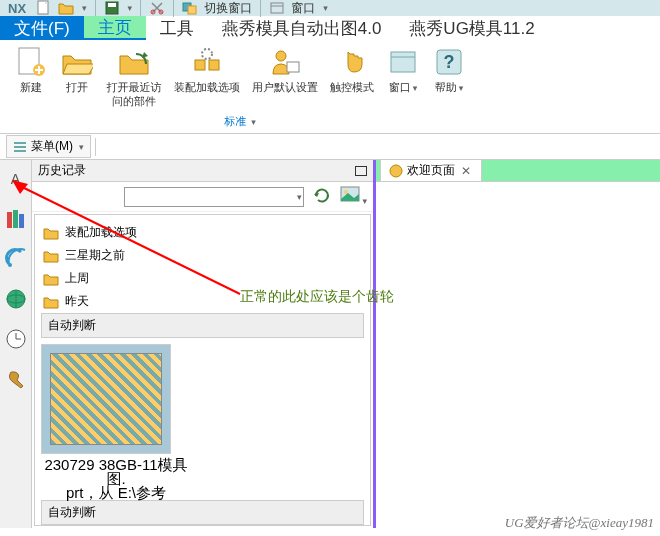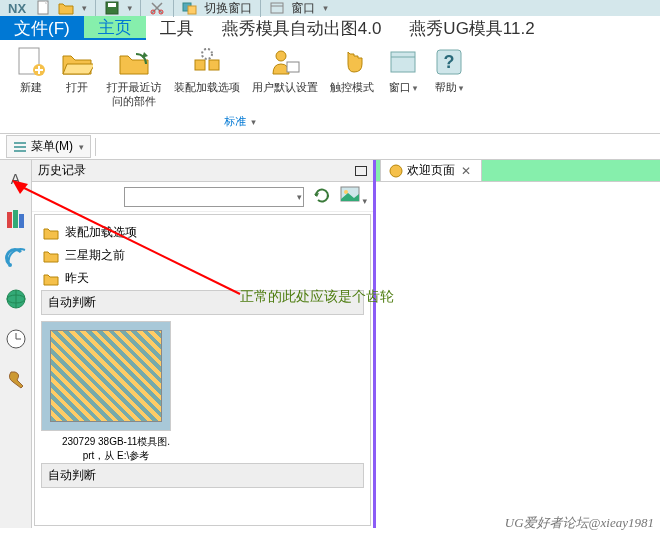--- a/index.html
+++ b/index.html
@@ -32,21 +32,21 @@
 .hp-title { font-size: 12px; }
 .hp-max { width: 12px; height: 10px; border: 1px solid #333; cursor: pointer; }
 .hp-tools { height: 30px; display: flex; align-items: center; padding: 0 6px; gap: 8px; justify-content: flex-end; border-bottom: 1px solid #eee; }
 .hp-combo { flex: 0 0 180px; height: 20px; border: 1px solid #999; background: #fff; display: flex; align-items: center; justify-content: flex-end; padding-right: 2px; }
 .hp-list { padding: 6px; overflow: auto; flex: 1; border: 1px solid #ccc; margin: 2px; }
 .folder-item { display: flex; align-items: center; gap: 6px; padding: 3px 2px; cursor: pointer; }
 .folder-ico { width: 16px; height: 14px; }
 .section-label { background: #eee; border: 1px solid #ccc; padding: 3px 6px; font-size: 12px; }
 .thumb { width: 130px; height: 110px; border: 1px solid #ccc; background: #a8c8d8; margin: 6px 0 4px; padding: 8px; }
 .thumb-inner { width: 100%; height: 100%; background: repeating-linear-gradient(45deg,#7aa,#7aa 4px,#fc6 4px,#fc6 8px); border: 1px solid #888; }
-.thumb-caption { font-size: 10px; text-align: center; width: 150px; line-height: 14px; }
+.thumb-caption { font-size: 15px; text-align: center; width: 150px; line-height: 14px; }
 .welcome-panel { flex: 1; }
 .wp-tabs { height: 22px; display: flex; align-items: center; padding: 0 4px; gap: 4px; border-bottom: 1px solid #ccc; background: #86efac; }
 .wp-tab { display: flex; align-items: center; gap: 4px; padding: 2px 8px; border: 1px solid #ccc; background: #fff; font-size: 12px; }
 .wp-close { cursor: pointer; color: #666; padding: 0 2px; }
 .annotation { position: absolute; left: 240px; top: 288px; color: #4d7c0f; font-size: 14px; pointer-events: none; }
 .watermark { position: absolute; right: 6px; bottom: 4px; color: #777; font-style: italic; font-size: 13px; font-family: Georgia, serif; }
 svg.arrow { position: absolute; left: 10px; top: 178px; pointer-events: none; }
 </style>
 </head>
 <body>
@@ -257,20 +257,26 @@
       <div class="folder-item">
           <svg class="folder-ico">
             <path d="M1 3 L5 3 L7 5 L15 5 L15 13 L1 13 Z" fill="#f5c04a" stroke="#b8860b"></path>
           </svg>
           <span>三星期之前</span>
         </div>
       <div class="folder-item">
           <svg class="folder-ico">
             <path d="M1 3 L5 3 L7 5 L15 5 L15 13 L1 13 Z" fill="#f5c04a" stroke="#b8860b"></path>
           </svg>
+          <span>上周</span>
+        </div>
+      <div class="folder-item">
+          <svg class="folder-ico">
+            <path d="M1 3 L5 3 L7 5 L15 5 L15 13 L1 13 Z" fill="#f5c04a" stroke="#b8860b"></path>
+          </svg>
           <span>昨天</span>
         </div>
       <div class="section-label">自动判断</div>
       <div class="thumb">
           <div class="thumb-inner"></div>
         </div>
       <div class="thumb-caption" style="white-space:pre-line">230729 38GB-11模具图.
 prt，从 E:\参考</div>
       <div class="section-label">自动判断</div>
     </div>

